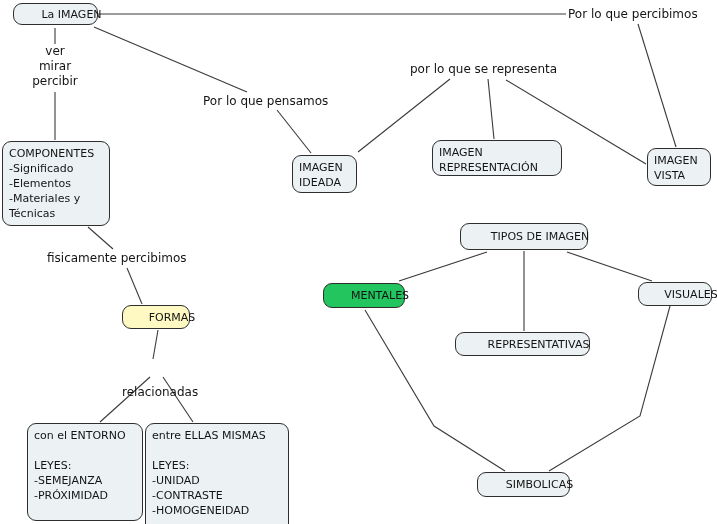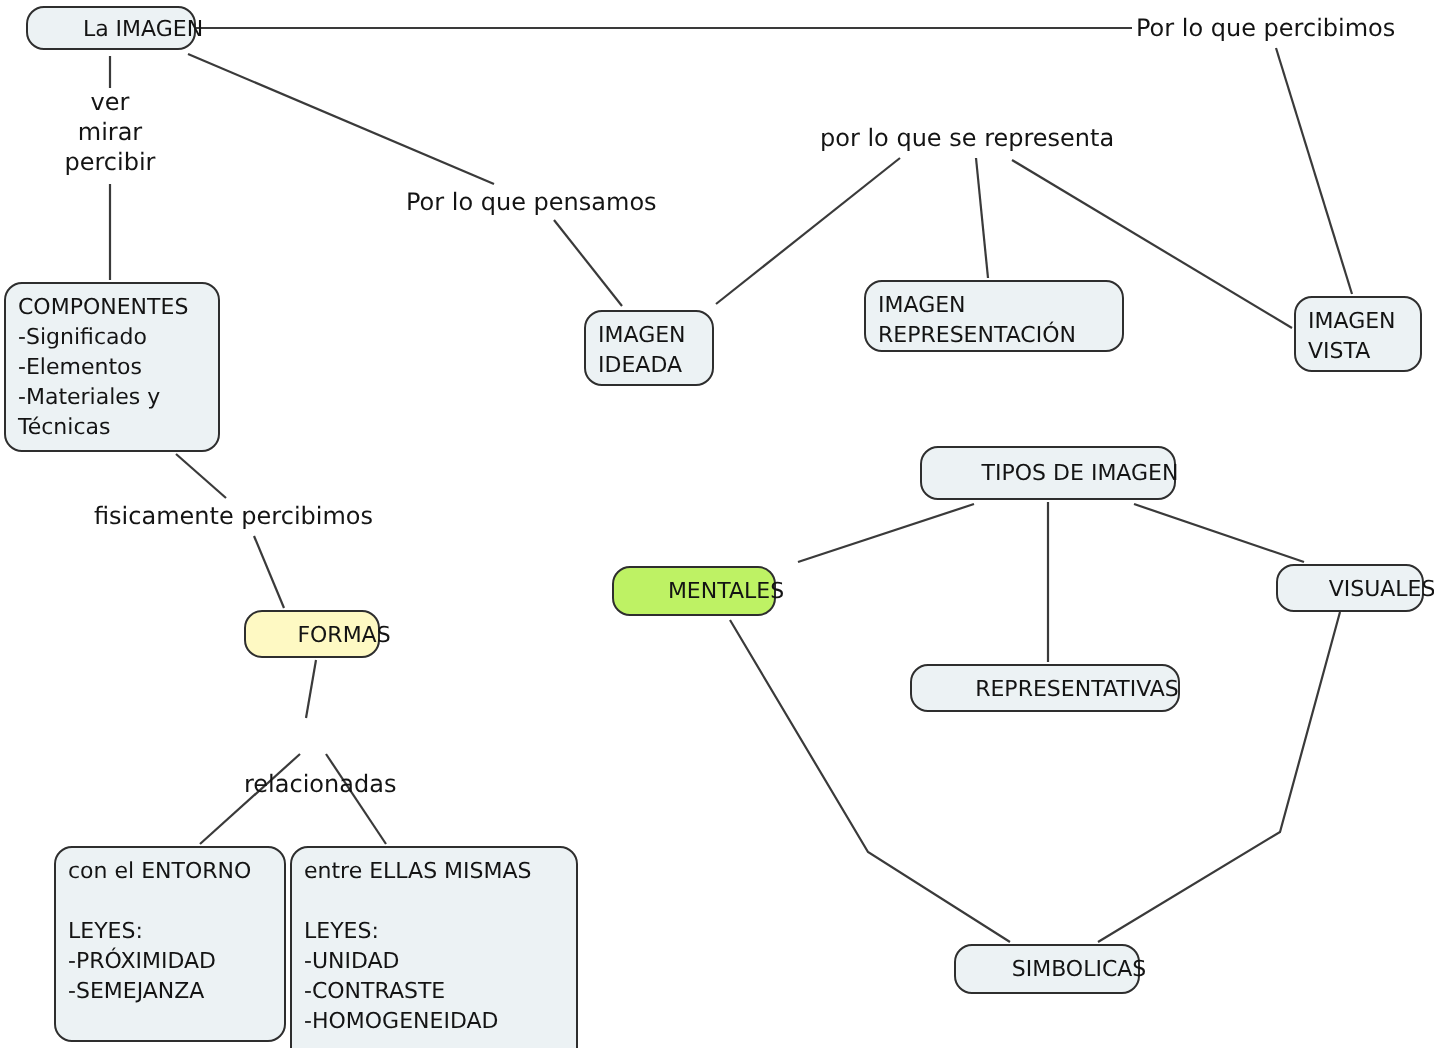--- a/index.html
+++ b/index.html
@@ -73,22 +73,22 @@
         <span class="ln">-Materiales y</span>
         <span class="ln">Técnicas</span>
       </div>
       <div class="node center" style="left: 122px; top: 305px; width: 68px; height: 24px; background: #fef9c3; border-color: rgb(46, 46, 46);">
         <span class="ln">FORMAS</span>
       </div>
       <div class="node left" style="left: 27px; top: 423px; width: 116px; height: 98px; background: rgb(236, 242, 244); border-color: rgb(46, 46, 46);">
         <span class="ln">con el ENTORNO</span>
         <span class="ln">&nbsp;</span>
         <span class="ln">LEYES:</span>
+        <span class="ln">-SEMEJANZA</span>
         <span class="ln">-PRÓXIMIDAD</span>
-        <span class="ln">-SEMEJANZA</span>
       </div>
       <div class="node left" style="left: 145px; top: 423px; width: 144px; height: 120px; background: rgb(236, 242, 244); border-color: rgb(46, 46, 46);">
         <span class="ln">entre ELLAS MISMAS</span>
         <span class="ln">&nbsp;</span>
         <span class="ln">LEYES:</span>
         <span class="ln">-UNIDAD</span>
         <span class="ln">-CONTRASTE</span>
         <span class="ln">-HOMOGENEIDAD</span>
       </div>
       <div class="node left" style="left: 292px; top: 155px; width: 65px; height: 38px; background: rgb(236, 242, 244); border-color: rgb(46, 46, 46);">
@@ -99,21 +99,21 @@
         <span class="ln">IMAGEN</span>
         <span class="ln">REPRESENTACIÓN</span>
       </div>
       <div class="node left" style="left: 647px; top: 148px; width: 64px; height: 38px; background: rgb(236, 242, 244); border-color: rgb(46, 46, 46);">
         <span class="ln">IMAGEN</span>
         <span class="ln">VISTA</span>
       </div>
       <div class="node center" style="left: 460px; top: 223px; width: 128px; height: 27px; background: rgb(236, 242, 244); border-color: rgb(46, 46, 46);">
         <span class="ln">TIPOS DE IMAGEN</span>
       </div>
-      <div class="node center" style="left: 306px; top: 283px; width: 82px; height: 25px; background: #bef264; border-color: rgb(46, 46, 46);">
+      <div class="node center" style="left: 323px; top: 283px; width: 82px; height: 25px; background: #22c55e; border-color: rgb(46, 46, 46);">
         <span class="ln">MENTALES</span>
       </div>
       <div class="node center" style="left: 638px; top: 282px; width: 74px; height: 24px; background: rgb(236, 242, 244); border-color: rgb(46, 46, 46);">
         <span class="ln">VISUALES</span>
       </div>
       <div class="node center" style="left: 455px; top: 332px; width: 135px; height: 24px; background: rgb(236, 242, 244); border-color: rgb(46, 46, 46);">
         <span class="ln">REPRESENTATIVAS</span>
       </div>
       <div class="node center" style="left: 477px; top: 472px; width: 93px; height: 25px; background: rgb(236, 242, 244); border-color: rgb(46, 46, 46);">
         <span class="ln">SIMBOLICAS</span>

